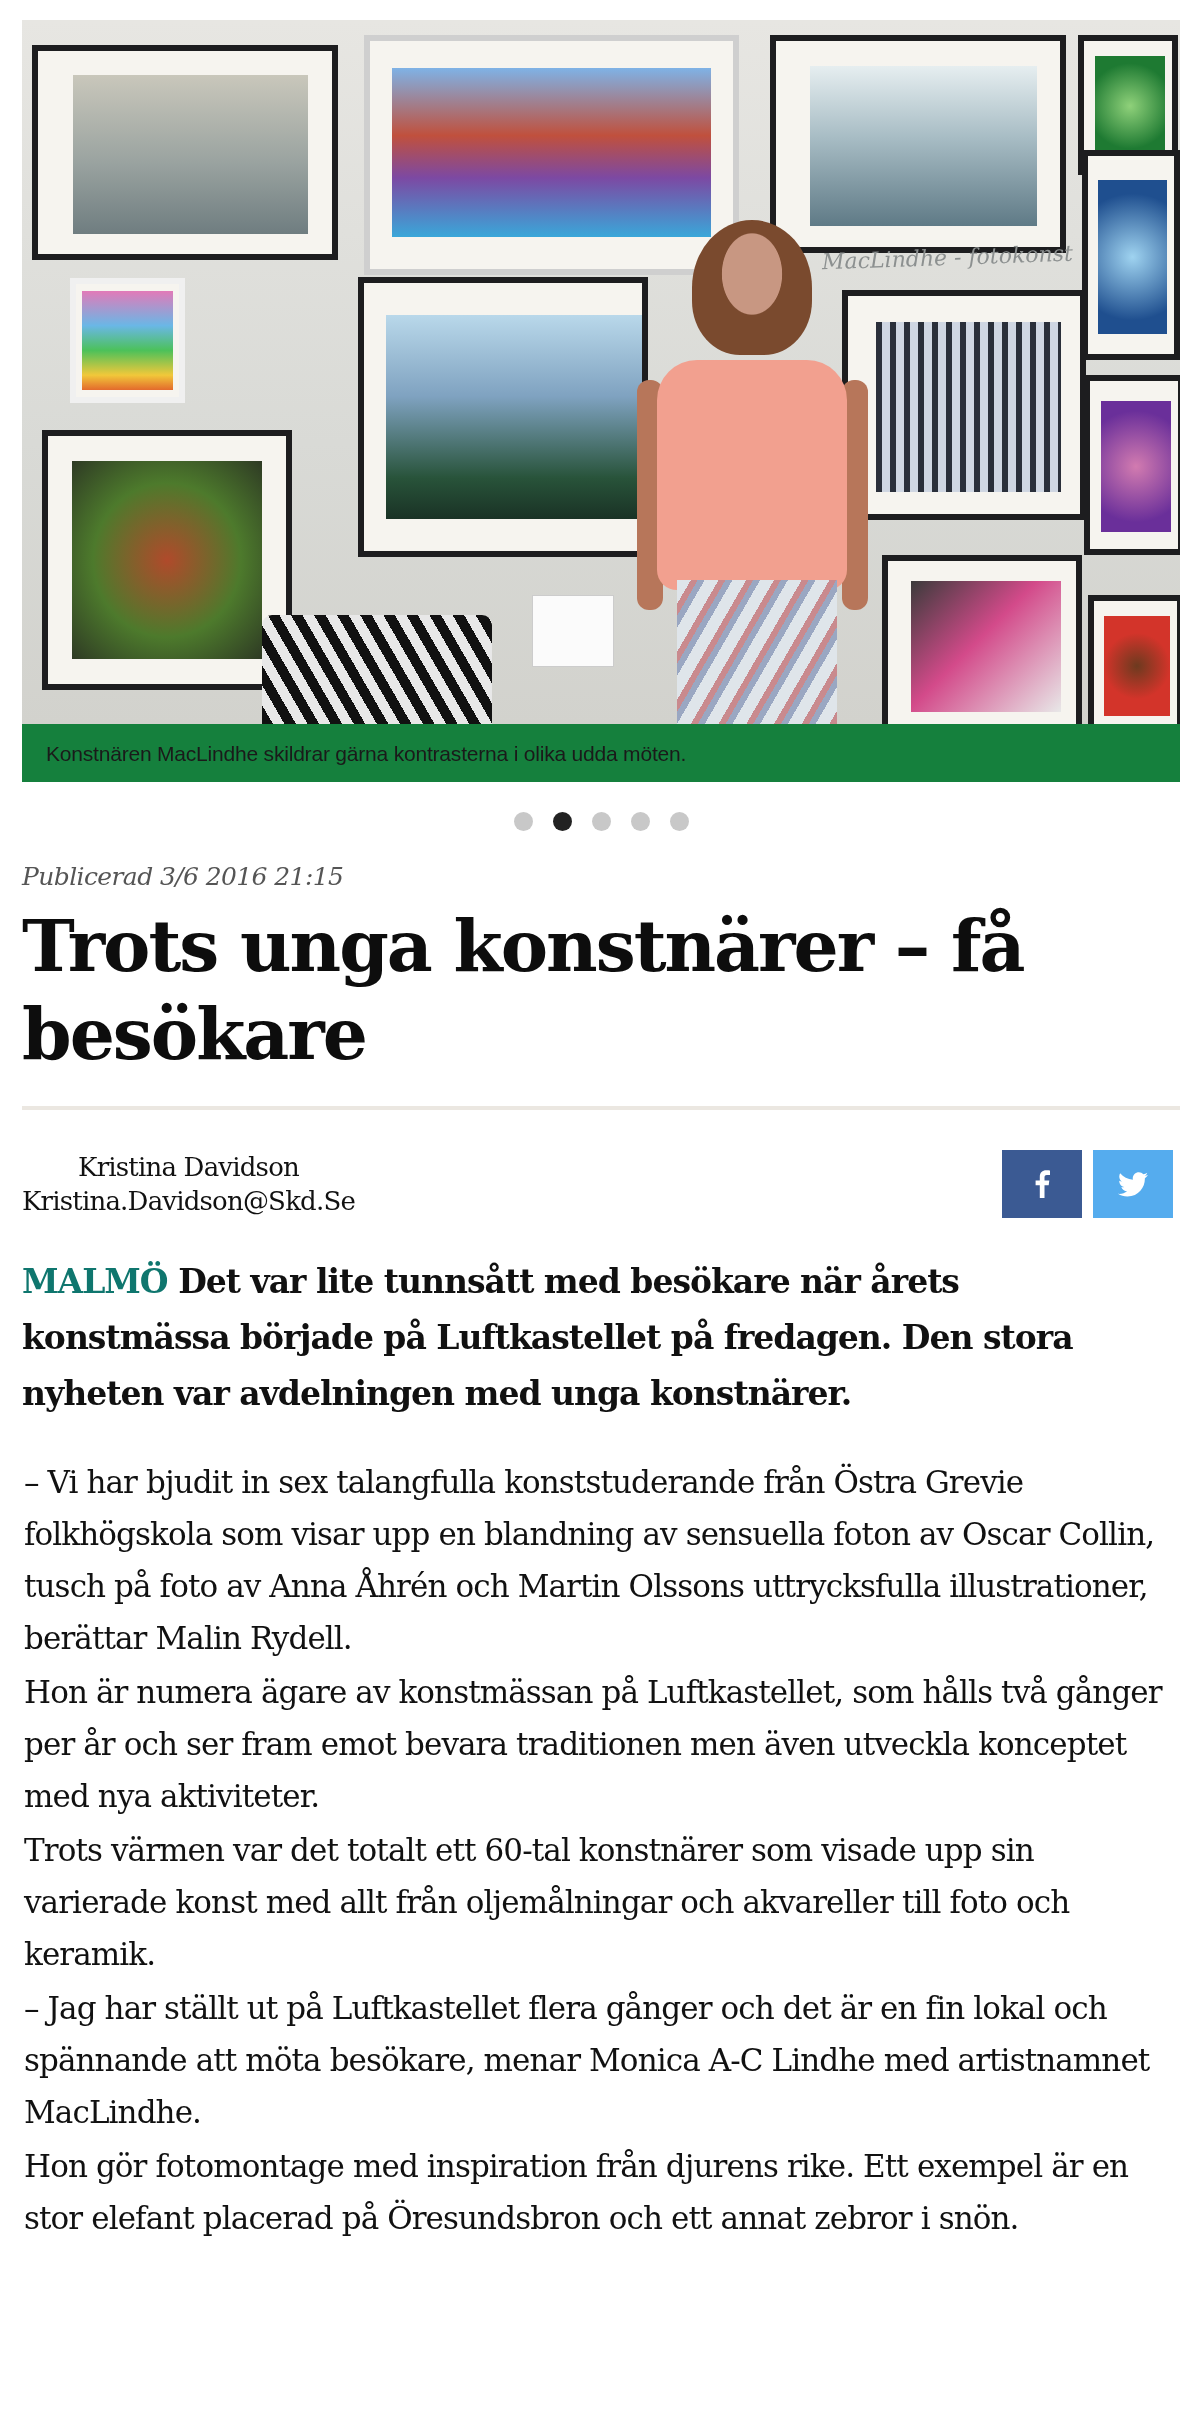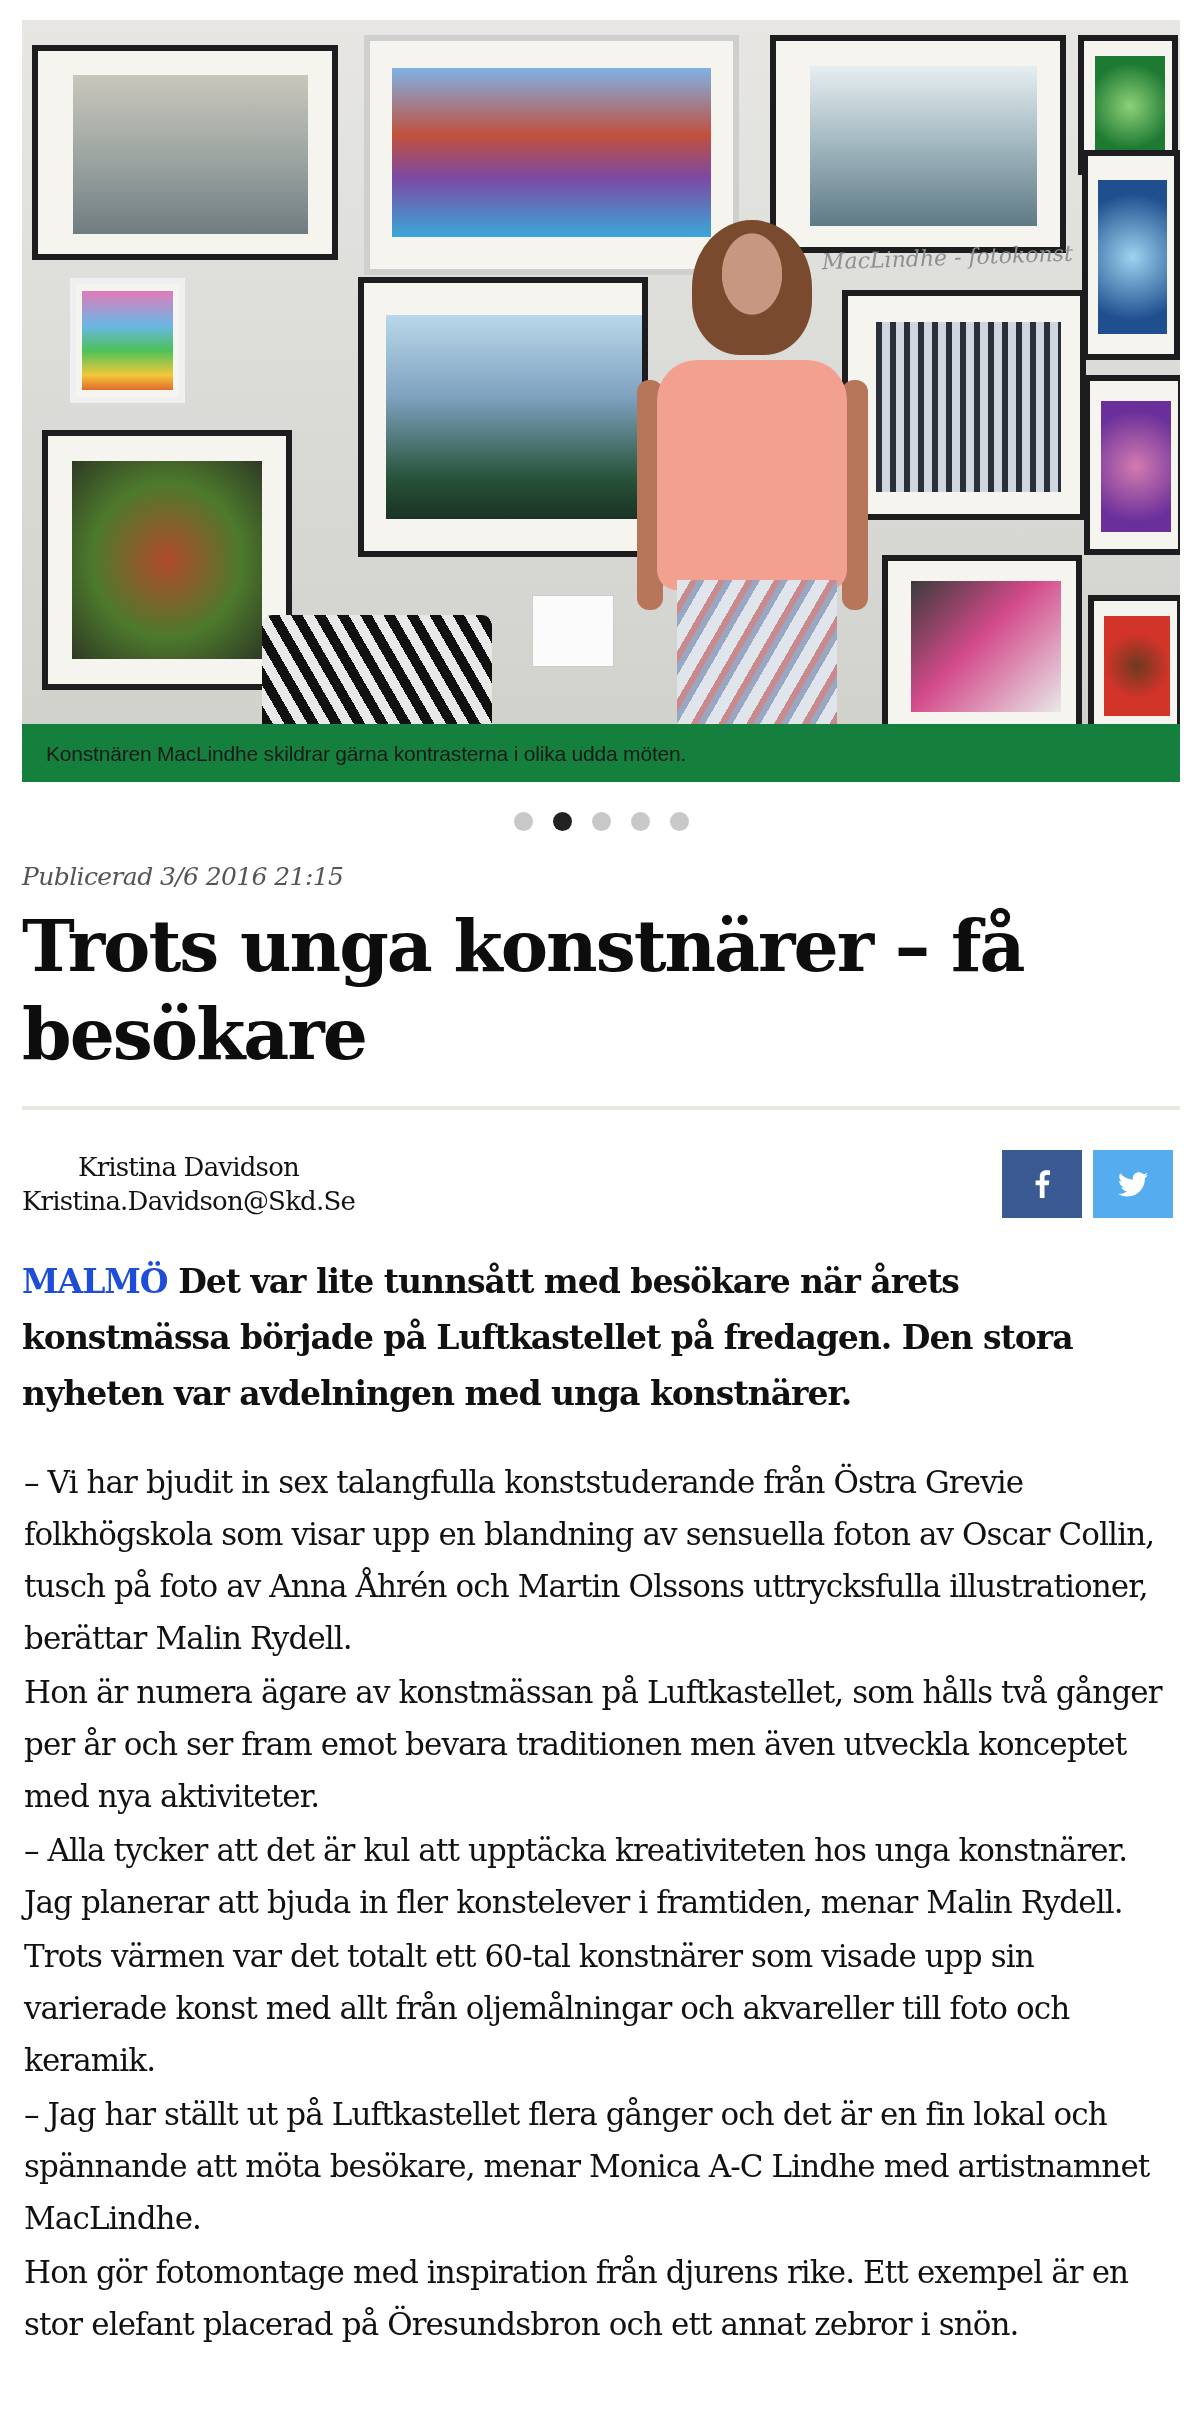--- a/index.html
+++ b/index.html
@@ -30,21 +30,21 @@
   .pub-date { position: absolute; left: 22px; top: 862px; font-family: "DejaVu Serif", serif; font-style: italic; font-size: 25px; color: #555; letter-spacing: -0.6px; }
   .headline { position: absolute; left: 22px; top: 902px; width: 1150px; margin: 0; font-family: "DejaVu Serif", serif; font-weight: bold; font-size: 71px; line-height: 88px; color: #0d0d0d; letter-spacing: -2px; }
   .divider { position: absolute; left: 22px; top: 1106px; width: 1158px; height: 4px; background: #ebe7e1; }
 
   .byline { position: absolute; left: 22px; top: 1150px; font-family: "DejaVu Serif", serif; font-size: 26px; line-height: 34px; color: #111; letter-spacing: -0.8px; text-align: center; }
   .share { position: absolute; top: 1150px; width: 80px; height: 68px; display: flex; align-items: center; justify-content: center; cursor: pointer; }
   .share.fb { left: 1002px; background: #3b5a93; }
   .share.tw { left: 1093px; background: #55acee; }
 
   .lead { position: absolute; left: 22px; top: 1254px; width: 1150px; margin: 0; font-family: "DejaVu Serif", serif; font-weight: bold; font-size: 33px; line-height: 56px; color: #111; letter-spacing: -1px; }
-  .dateline { color: #1d4ed8; text-align: center; }
+  .dateline { color: #0f766e; text-align: center; }
 
   .body { position: absolute; left: 22px; top: 1454px; width: 1160px; font-family: "DejaVu Serif", serif; font-size: 31px; line-height: 52px; color: #111; letter-spacing: -0.9px; }
   .body p { margin: 2px; }
 </style>
 </head>
 <body>
 
 <div class="hero" title="Konstnären MacLindhe framför sina inramade fotomontage på konstmässan">
 
   <div class="frame" style="left:10px;top:25px;width:306px;height:215px;">
@@ -129,17 +129,16 @@
   <svg width="30" height="25" viewBox="0 0 24 20">
     <path d="M24 2.4c-.9.4-1.8.6-2.8.8 1-.6 1.8-1.6 2.2-2.7-1 .6-2 1-3.1 1.2C19.4.7 18.1.1 16.7.1c-2.7 0-4.9 2.2-4.9 4.9 0 .4 0 .8.1 1.1C7.8 5.9 4.2 4 1.7 1 1.3 1.7 1 2.6 1 3.5c0 1.7.9 3.2 2.2 4.1-.8 0-1.6-.2-2.2-.6v.1c0 2.4 1.7 4.4 3.9 4.8-.4.1-.8.2-1.3.2-.3 0-.6 0-.9-.1.6 2 2.4 3.4 4.6 3.4-1.7 1.3-3.8 2.1-6.1 2.1-.4 0-.8 0-1.2-.1 2.2 1.4 4.8 2.2 7.5 2.2 9.1 0 14-7.5 14-14v-.6c1-.7 1.8-1.6 2.5-2.6z" fill="#fff"></path>
   </svg>
 </div>
 
 <p class="lead"><span class="dateline">MALMÖ</span> <span>Det var lite tunnsått med besökare när årets konstmässa började på Luftkastellet på fredagen. Den stora nyheten var avdelningen med unga konstnärer.</span></p>
 
 <div class="body">
   <p>– Vi har bjudit in sex talangfulla konststuderande från Östra Grevie folkhögskola som visar upp en blandning av sensuella foton av Oscar Collin, tusch på foto av Anna Åhrén och Martin Olssons uttrycksfulla illustrationer, berättar Malin Rydell.</p>
   <p>Hon är numera ägare av konstmässan på Luftkastellet, som hålls två gånger per år och ser fram emot bevara traditionen men även utveckla konceptet med nya aktiviteter.</p>
-  <p>– Alla tycker att det är kul att upptäcka kreativiteten hos unga konstnärer. Jag planerar att bjuda in fler konstelever i framtiden, menar Malin Rydell.</p>
   <p>Trots värmen var det totalt ett 60-tal konstnärer som visade upp sin varierade konst med allt från oljemålningar och akvareller till foto och keramik.</p>
   <p>– Jag har ställt ut på Luftkastellet flera gånger och det är en fin lokal och spännande att möta besökare, menar Monica A-C Lindhe med artistnamnet MacLindhe.</p>
   <p>Hon gör fotomontage med inspiration från djurens rike. Ett exempel är en stor elefant placerad på Öresundsbron och ett annat zebror i snön.</p>
 </div>
 
 </body></html>

